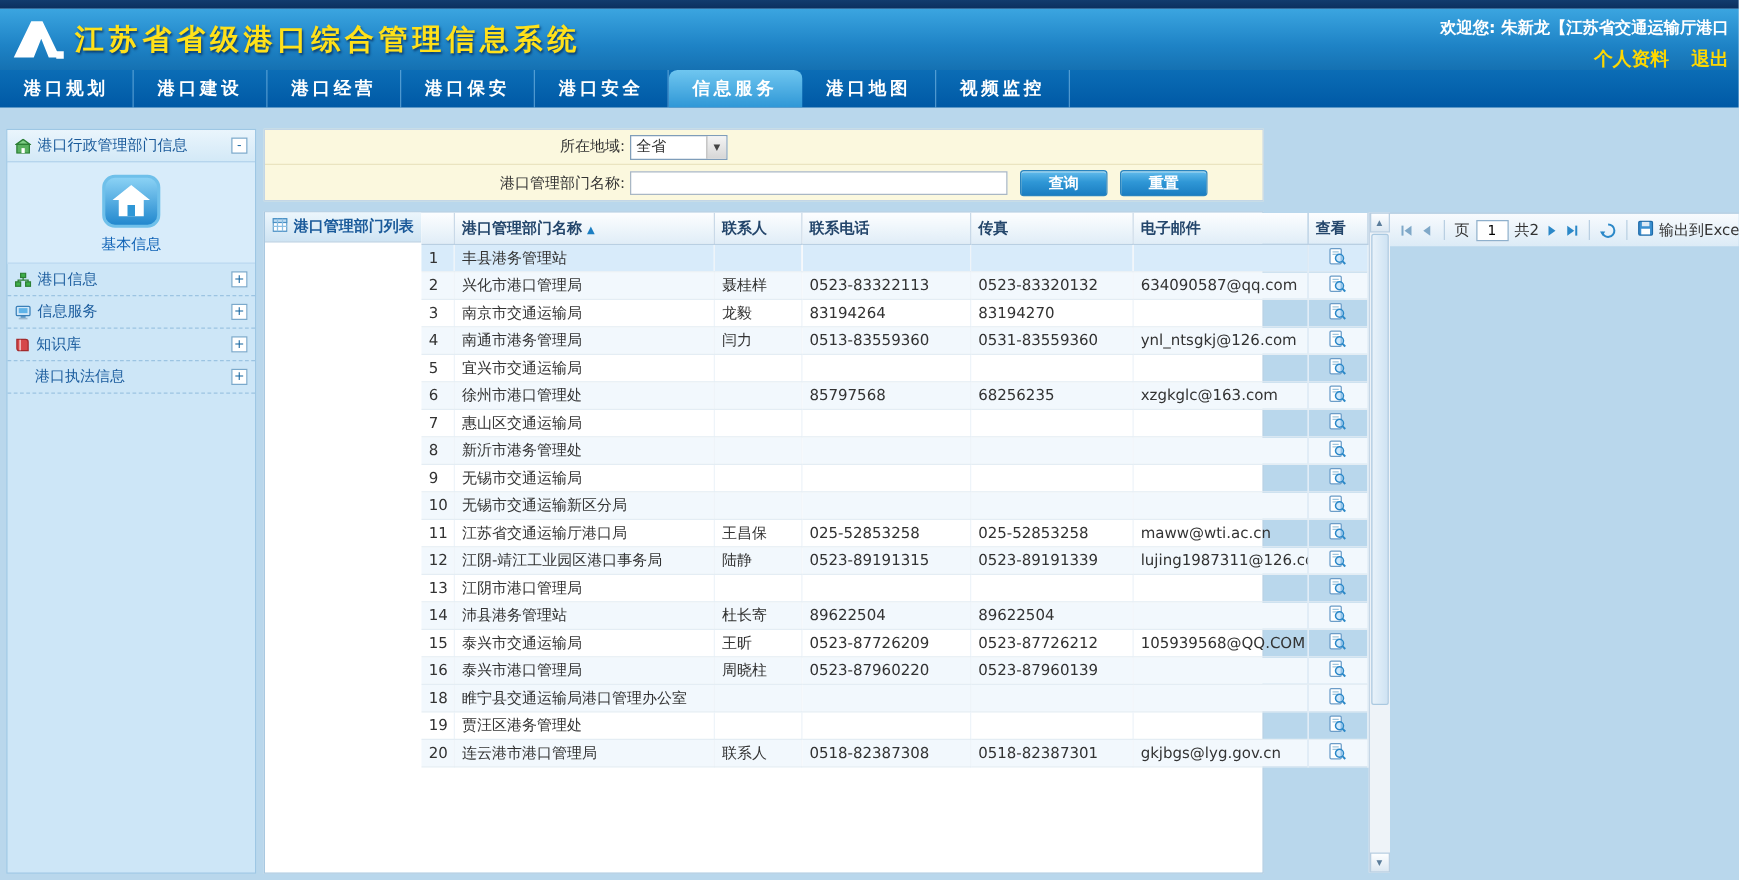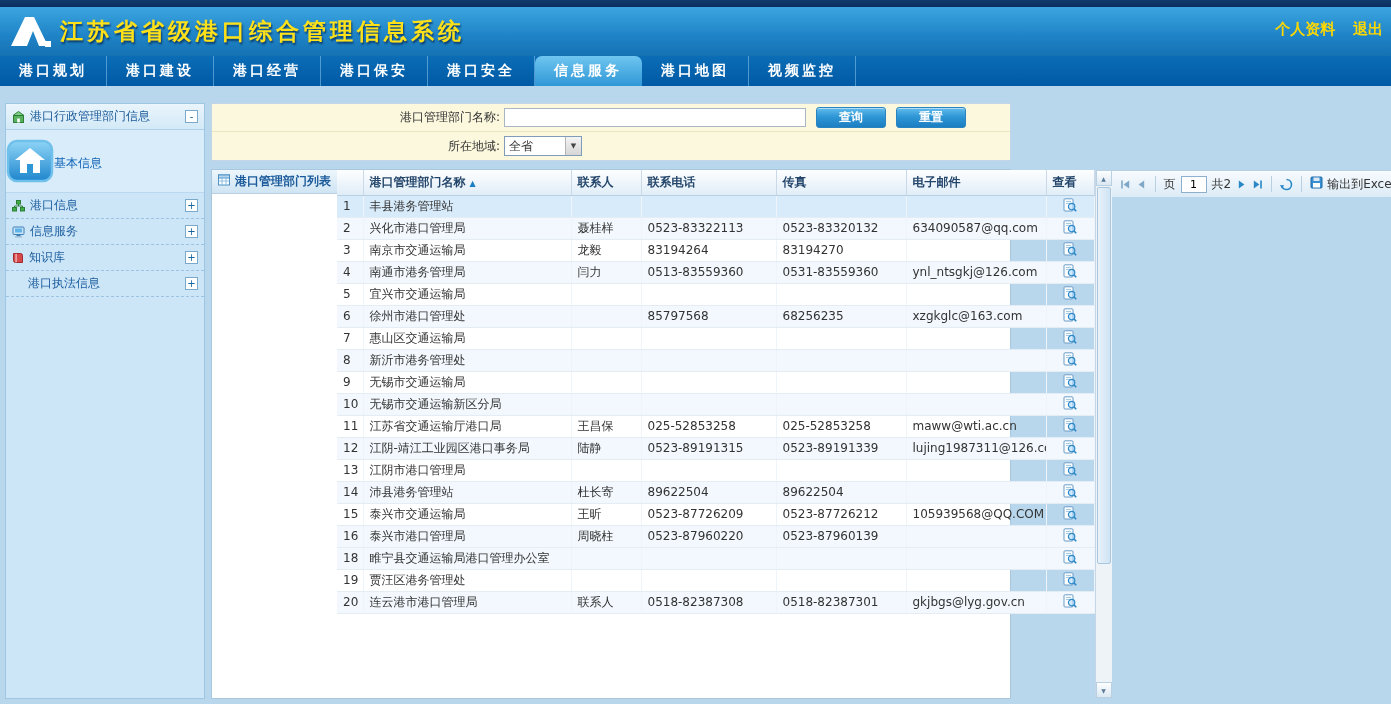--- a/index.html
+++ b/index.html
@@ -41,21 +41,21 @@
 
   
   .sidebar { width:200px; flex:none; background:#cde6f7; border:1px solid #9ec7e4; display:flex; flex-direction:column; }
   .side-header {
     height:26px; flex:none; display:flex; align-items:center; gap:5px; padding:0 6px;
     background:linear-gradient(180deg,#eaf5fc,#d3e9f7); border-bottom:1px solid #aed0ea;
     color:#1a5a9a; cursor:pointer;
   }
   .module-panel {
     flex:none; background:#d8ecfa; border-bottom:1px solid #b9d8ef;
-    padding:9px 0 6px; display:flex; flex-direction:row; align-items:center;
+    padding:9px 0 6px; display:flex; flex-direction:column; align-items:center;
   }
   .home-ic { cursor:pointer; }
   .module-label { color:#0f62b6; margin-top:1px; cursor:pointer; }
   .side-item {
     height:26px; display:flex; align-items:center; gap:5px; padding:0 6px;
     border-bottom:1px dashed #9cc4e2; color:#1c5d9e; cursor:pointer;
   }
   .side-item.indent { padding-left:22px;gap:44px; }
   .expander {
     margin-left:auto; width:13px; height:13px; flex:none; background:#fff;
@@ -143,20 +143,21 @@
 
   <header class="header">
     <span class="logo">
       <svg width="42" height="33" viewBox="0 0 42 33">
         <polygon points="1,31 15,2 24,2 38,31 29,31 23,16 17,31" fill="#ffffff"></polygon>
         <rect x="35" y="26" width="6" height="6" fill="#ffffff"></rect>
       </svg>
     </span>
     <span class="app-title">江苏省省级港口综合管理信息系统</span>
     <div class="header-right">
+      <div class="welcome">欢迎您: 朱新龙【江苏省交通运输厅港口</div>
       <div class="header-links">
         <a>个人资料</a>
         <a>退出</a>
       </div>
     </div>
   </header>
 
   <nav class="nav" id="nav-tabs">
       <div class="nav-tab">港口规划</div>
       <div class="nav-tab">港口建设</div>
@@ -239,31 +240,31 @@
             <span>港口执法信息</span>
             <span class="expander">+</span>
           </div>
         </div>
     </aside>
 
     <main class="main">
 
       <div class="search-panel">
         <div class="search-row">
-          <span class="search-label">港口管理部门名称:</span>
-          <input class="text-input" type="text" value="" style="">
-          <button class="btn">查询</button>
-          <button class="btn">重置</button>
-        </div>
-        <div class="search-row">
           <span class="search-label">所在地域:</span>
           <span class="select-box">
             <span class="val">全省</span>
             <span class="select-arrow">▼</span>
           </span>
+        </div>
+        <div class="search-row">
+          <span class="search-label">港口管理部门名称:</span>
+          <input class="text-input" type="text" value="" style="">
+          <button class="btn">查询</button>
+          <button class="btn">重置</button>
         </div>
       </div>
 
       <div class="list-panel">
         <div class="panel-header">
           <span>
             <svg width="12" height="12" viewBox="0 0 12 12">
               <rect x="0.5" y="1" width="11" height="10" fill="#ffffff" stroke="#4a90c4"></rect>
               <rect x="0.5" y="1" width="11" height="3" fill="#bfdcf2" stroke="#4a90c4"></rect>
               <line x1="0.5" y1="7" x2="11.5" y2="7" stroke="#8cc0e4"></line>

